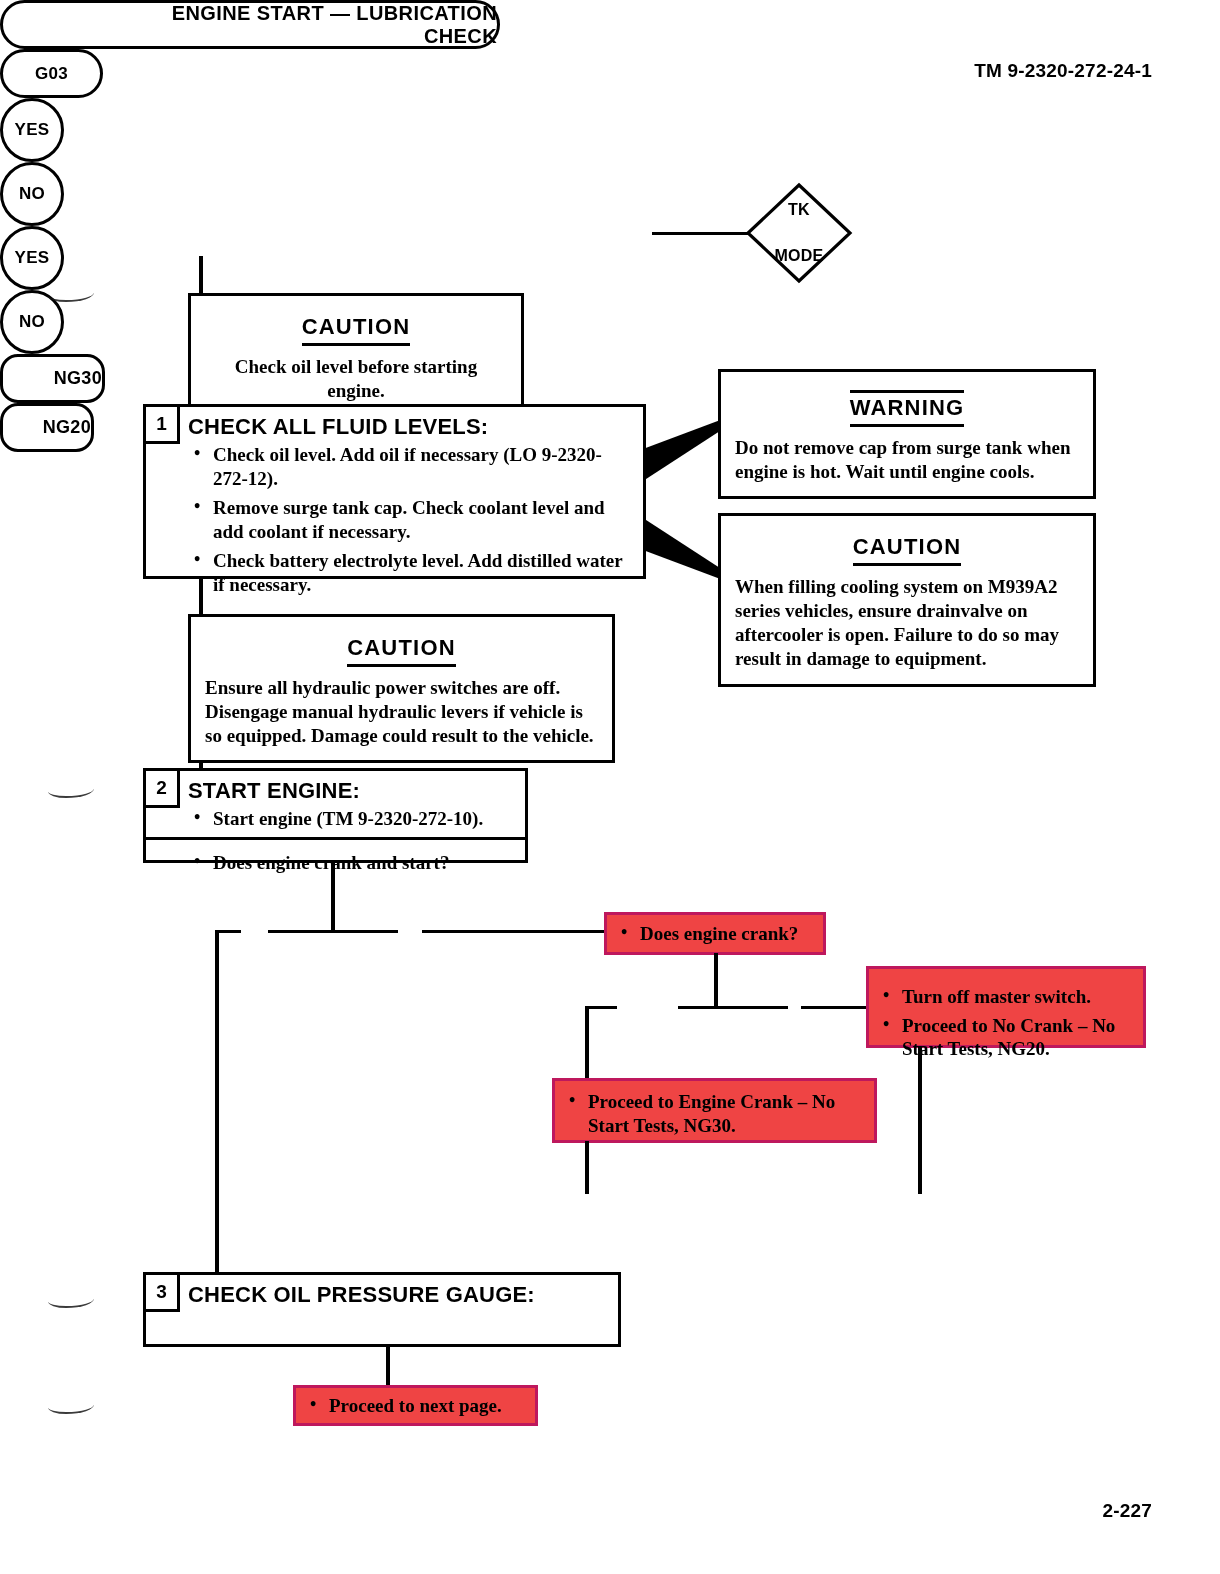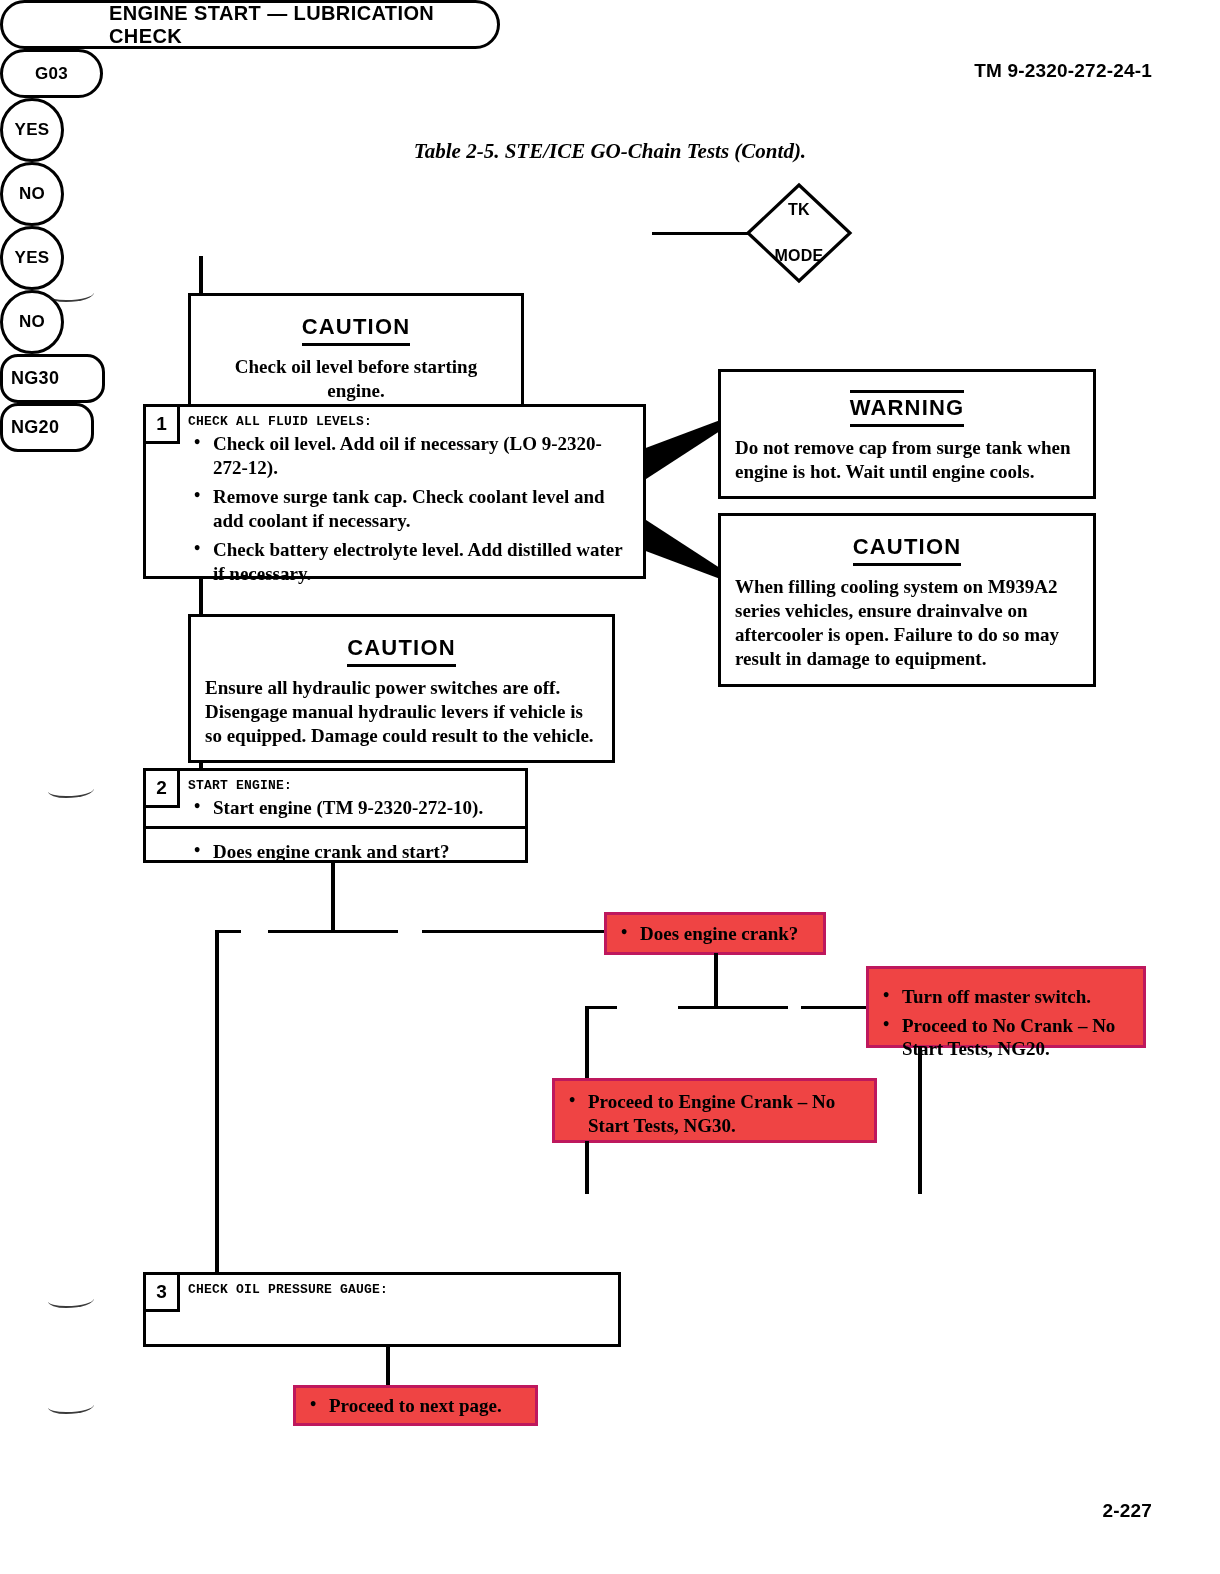--- a/index.html
+++ b/index.html
@@ -62,21 +62,21 @@
     font-weight: bold;
     font-size: 17px;
     letter-spacing: 0.3px;
   }
   .roundrect {
     border: 3px solid #000;
     border-radius: 18px;
     background: #fff;
     display: flex;
     align-items: center;
-    justify-content: flex-start;
+    justify-content: flex-end;
     font-family: "Liberation Sans", sans-serif;
     font-weight: bold;
     font-size: 18px;
     letter-spacing: 0.3px;
     padding-left: 8px;
   }
 
   .circle {
     border: 3px solid #000;
     border-radius: 50%;
@@ -175,23 +175,23 @@
     display: flex;
     align-items: center;
     justify-content: center;
     font-family: "Liberation Sans", sans-serif;
     font-weight: bold;
     font-size: 19px;
     z-index: 2;
   }
   .step-inner { padding: 7px 10px 10px 42px; }
   .step-heading {
-    font-family: Liberation Mono, monospace;
-    font-weight: bold;
-    font-size: 13px;
+    font-family: Liberation Sans, sans-serif;
+    font-weight: bold;
+    font-size: 22px;
     letter-spacing: 0.2px;
     margin-bottom: 2px;
   }
   ul.bullets {
     list-style: none;
     margin: 0;
     padding: 0;
   }
   ul.bullets li {
     position: relative;
@@ -248,30 +248,29 @@
     opacity: 0.85;
   }
 </style>
 </head>
 <body>
 
 <div id="page">
 
   <div class="tm-header">TM 9-2320-272-24-1</div>
 
-  <div class="table-caption">Table 2-5. STE/ICE GO-Chain Tests (Contd).</div>
 
   <div class="page-number">2-227</div>
 
   <div class="margin-mark" style="left:48px; top:286px;"></div>
   <div class="margin-mark" style="left:48px; top:782px;"></div>
   <div class="margin-mark" style="left:48px; top:1292px;"></div>
   <div class="margin-mark" style="left:48px; top:1398px;"></div>
 
-  <div class="title-bar" style="left:155px; top:209px; width:500px; height:49px; padding-left:106px;">
+  <div class="title-bar" style="left:155px; top:209px; width:500px; height:49px; padding-left:106px;text-align:right;">
     <span>ENGINE START — LUBRICATION CHECK</span>
   </div>
 
   <div class="stadium" style="left:155px; top:209px; width:103px; height:49px; z-index:4;">
     <span>G03</span>
   </div>
 
   <div class="line-h" style="left:652px; top:232px; width:111px;"></div>
 
   <div class="diamond-wrap" style="left:745px; top:182px; width:108px; height:102px;">

